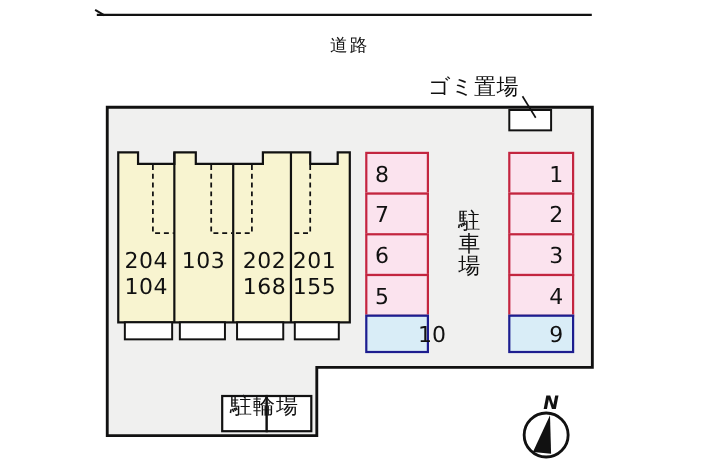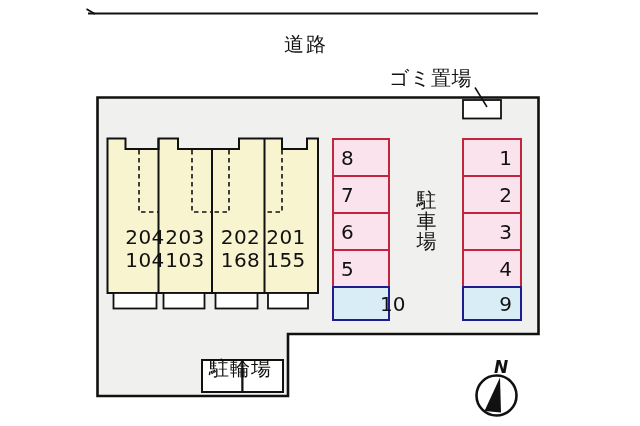--- a/index.html
+++ b/index.html
@@ -2,27 +2,27 @@
 <html><head>
 <meta charset="utf-8">
 <style>
   html,body{margin:0;padding:0;background:#ffffff;}
   .canvas{
     position:relative;width:640px;height:426px;background:#ffffff;overflow:hidden;
     font-family:"DejaVu Sans","Liberation Sans",sans-serif;color:#111;
   }
   svg.plan{position:absolute;left:0;top:0;z-index:0;}
   .label{position:absolute;z-index:3;white-space:nowrap;color:#111;}
-  .road-label{left:284px;top:31px;width:52px;font-size:20px;letter-spacing:2px;text-align:left;}
+  .road-label{left:284px;top:31px;width:52px;font-size:16px;letter-spacing:2px;text-align:right;}
   .garbage-label{left:389px;top:65px;font-size:20px;letter-spacing:0.5px;}
   .bicycle-label{left:209px;top:355px;font-size:20px;letter-spacing:1px;}
   .pl-vert{left:415px;top:190px;width:23px;text-align:center;font-size:20px;line-height:20.5px;z-index:3;position:absolute;}
   .pl-vert span{display:block;}
   .unit-label{position:absolute;z-index:3;top:226px;text-align:center;font-size:20px;line-height:23px;letter-spacing:0.5px;}
-  .u1{left:107px;width:52px;padding-left:12px;} .u2{left:158px;width:54px;} .u3{left:212px;width:57px;} .u4{left:264px;width:44px;}
+  .u1{left:107px;width:52px;} .u2{left:158px;width:54px;} .u3{left:212px;width:57px;} .u4{left:264px;width:44px;}
   .space{
     position:absolute;z-index:1;box-sizing:border-box;display:flex;align-items:center;
     font-size:20px;color:#111;
   }
   .space.pink{background:#fbe3ee;border:2px solid #c3253f;}
   .space.blue{background:#d9edf7;border:2px solid #1d1d8f;z-index:2;}
   .col-left{left:332px;width:58px;justify-content:flex-start;padding-left:7px;}
   .col-right{left:462px;width:60px;justify-content:flex-end;padding-right:8px;}
   .r0{top:138px;height:39px;} .r1{top:175px;height:39px;} .r2{top:212px;height:39px;}
   .r3{top:249px;height:39px;} .r4{top:286px;height:35px;padding-left:46px;}
@@ -75,21 +75,20 @@
     <span>駐</span>
     <span>車</span>
     <span>場</span>
   </div>
 
   <div class="unit-label u1">
     <div>204</div>
     <div>104</div>
   </div>
   <div class="unit-label u2">
-    <div>203</div>
     <div>103</div>
   </div>
   <div class="unit-label u3">
     <div>202</div>
     <div>168</div>
   </div>
   <div class="unit-label u4">
     <div>201</div>
     <div>155</div>
   </div>

